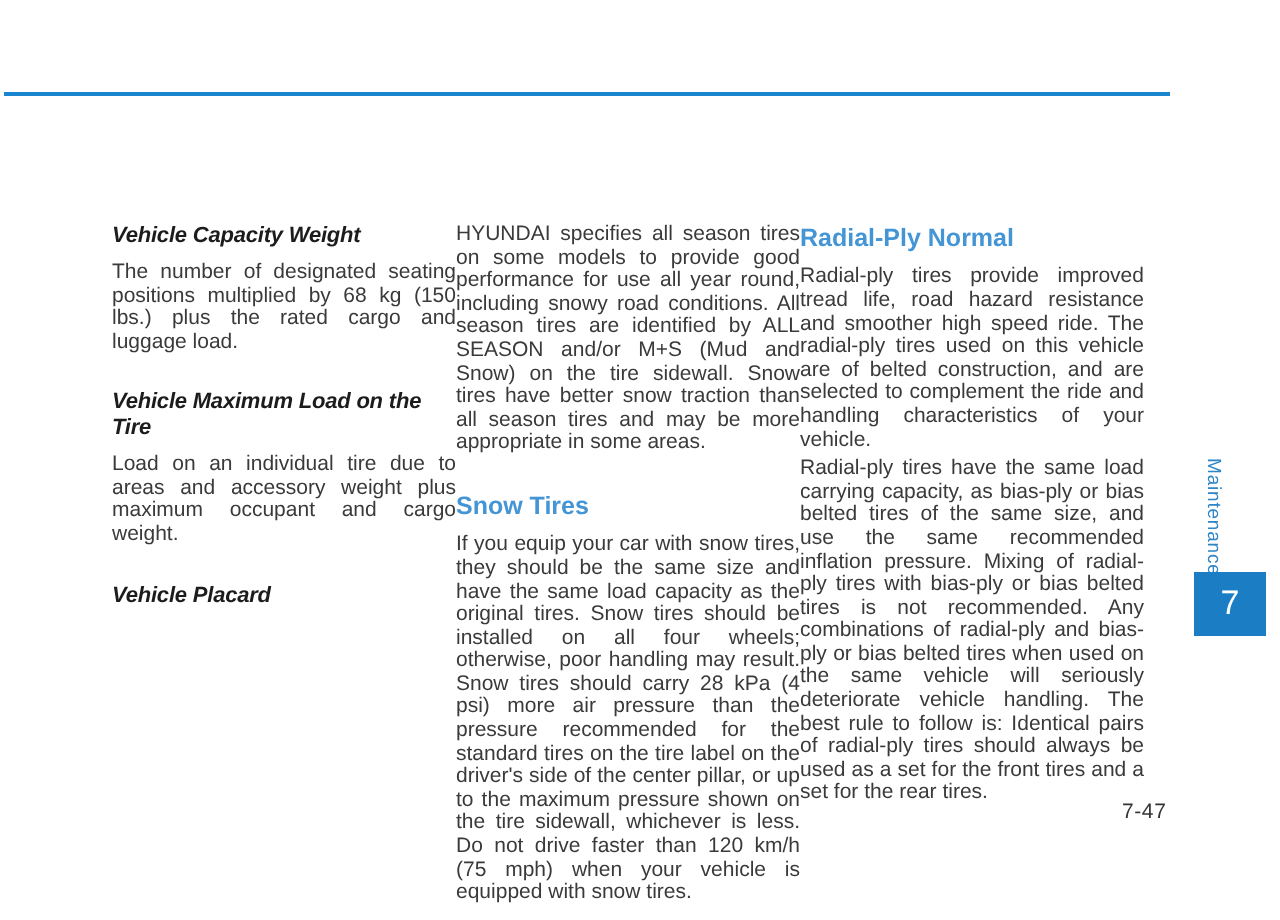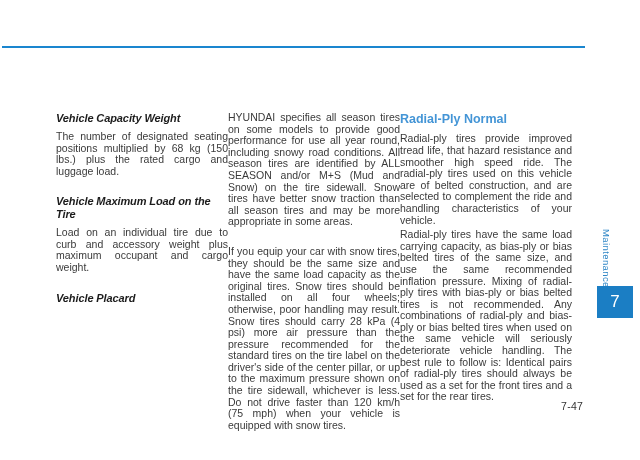--- a/index.html
+++ b/index.html
@@ -54,40 +54,41 @@
 
   <div class="content">
 
     <div class="col">
       <section>
         <h3 class="h-black">Vehicle Capacity Weight</h3>
         <p class="body">The number of designated seating positions multiplied by 68 kg (150 lbs.) plus the rated cargo and luggage load.</p>
       </section>
       <section>
         <h3 class="h-black">Vehicle Maximum Load on the Tire</h3>
-        <p class="body">Load on an individual tire due to curb and accessory weight plus maximum occupant and cargo weight.</p>
+        <p class="body">Load on an individual tire due to areas and accessory weight plus maximum occupant and cargo weight.</p>
       </section>
       <section>
         <h3 class="h-black">Vehicle Placard</h3>
       </section>
     </div>
 
     <div class="col">
       <section>
         <p class="body">HYUNDAI specifies all season tires on some models to provide good performance for use all year round, including snowy road conditions. All season tires are identified by ALL SEASON and/or M+S (Mud and Snow) on the tire sidewall. Snow tires have better snow traction than all season tires and may be more appropriate in some areas.</p>
       </section>
       <section>
+        <h3 class="h-blue">Snow Tires</h3>
         <p class="body">If you equip your car with snow tires, they should be the same size and have the same load capacity as the original tires. Snow tires should be installed on all four wheels; otherwise, poor handling may result. Snow tires should carry 28 kPa (4 psi) more air pressure than the pressure recommended for the standard tires on the tire label on the driver's side of the center pillar, or up to the maximum pressure shown on the tire sidewall, whichever is less. Do not drive faster than 120 km/h (75 mph) when your vehicle is equipped with snow tires.</p>
       </section>
     </div>
 
     <div class="col">
       <section>
         <h3 class="h-blue">Radial-Ply Normal</h3>
-        <p class="body">Radial-ply tires provide improved tread life, that hazard resistance and smoother high speed ride. The radial-ply tires used on this vehicle are of belted construction, and are selected to complement the ride and handling characteristics of your vehicle.</p>
+        <p class="body">Radial-ply tires provide improved tread life, road hazard resistance and smoother high speed ride. The radial-ply tires used on this vehicle are of belted construction, and are selected to complement the ride and handling characteristics of your vehicle.</p>
         <p class="body">Radial-ply tires have the same load carrying capacity, as bias-ply or bias belted tires of the same size, and use the same recommended inflation pressure. Mixing of radial-ply tires with bias-ply or bias belted tires is not recommended. Any combinations of radial-ply and bias-ply or bias belted tires when used on the same vehicle will seriously deteriorate vehicle handling. The best rule to follow is: Identical pairs of radial-ply tires should always be used as a set for the front tires and a set for the rear tires.</p>
       </section>
     </div>
 
   </div>
 
   <div class="side-tab-label">Maintenance</div>
 
   <div class="chapter-tab">7</div>
 

